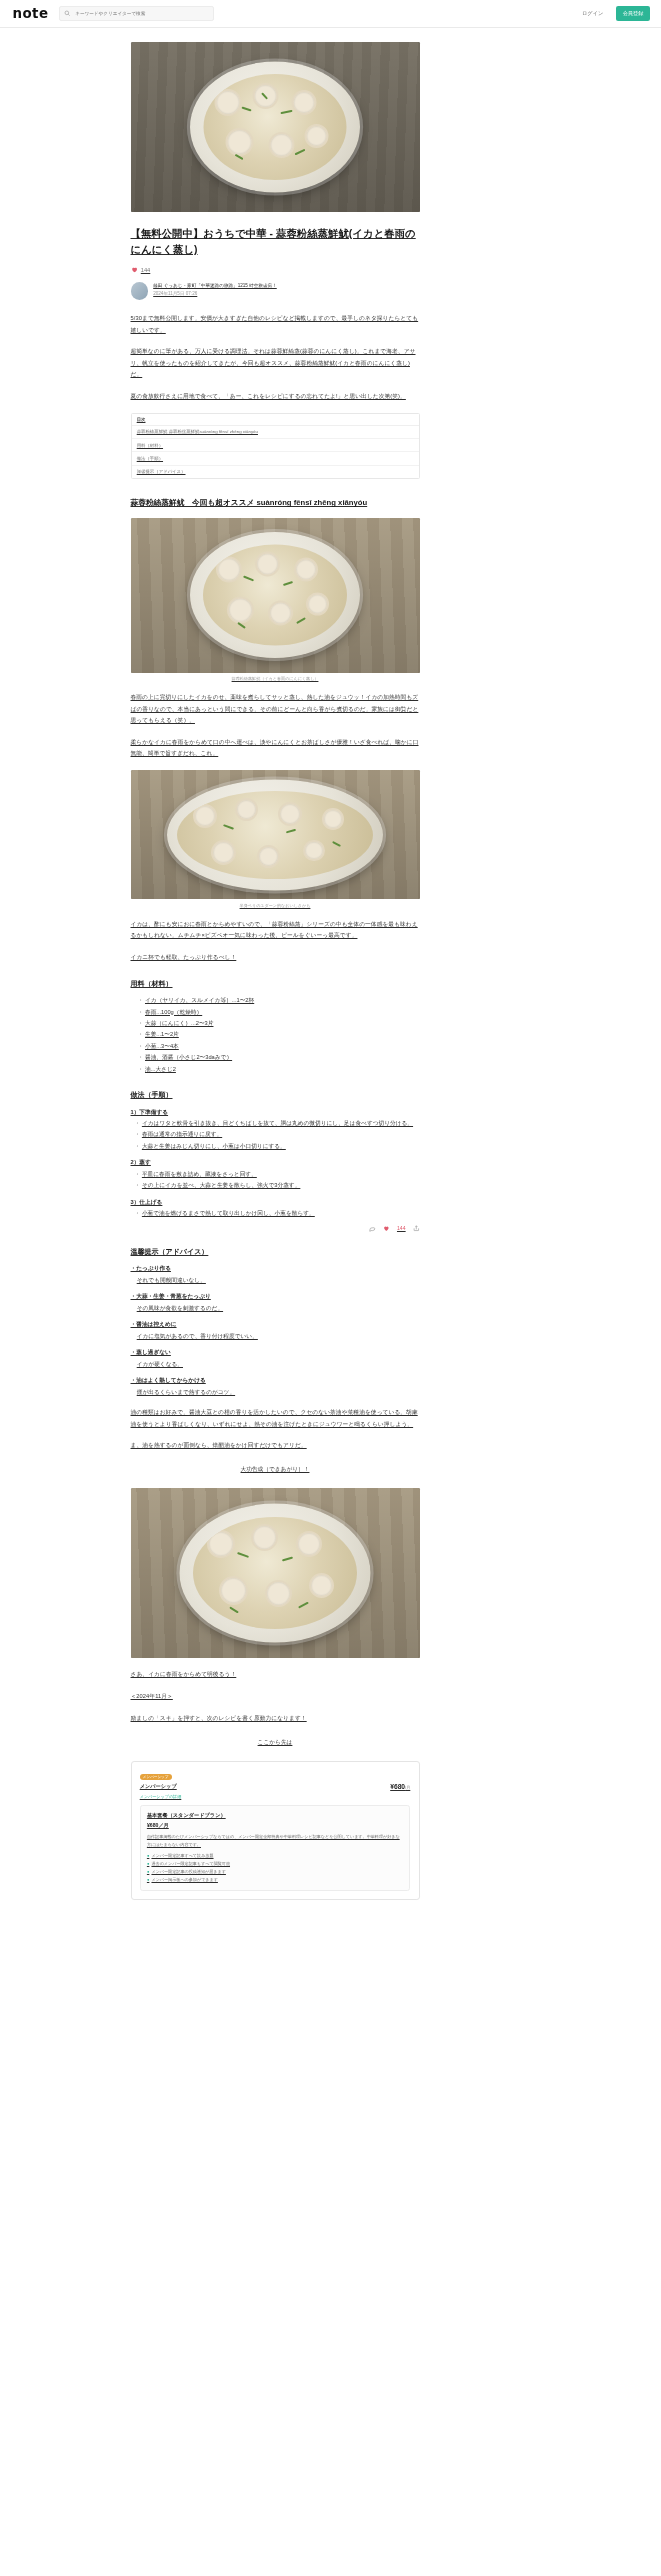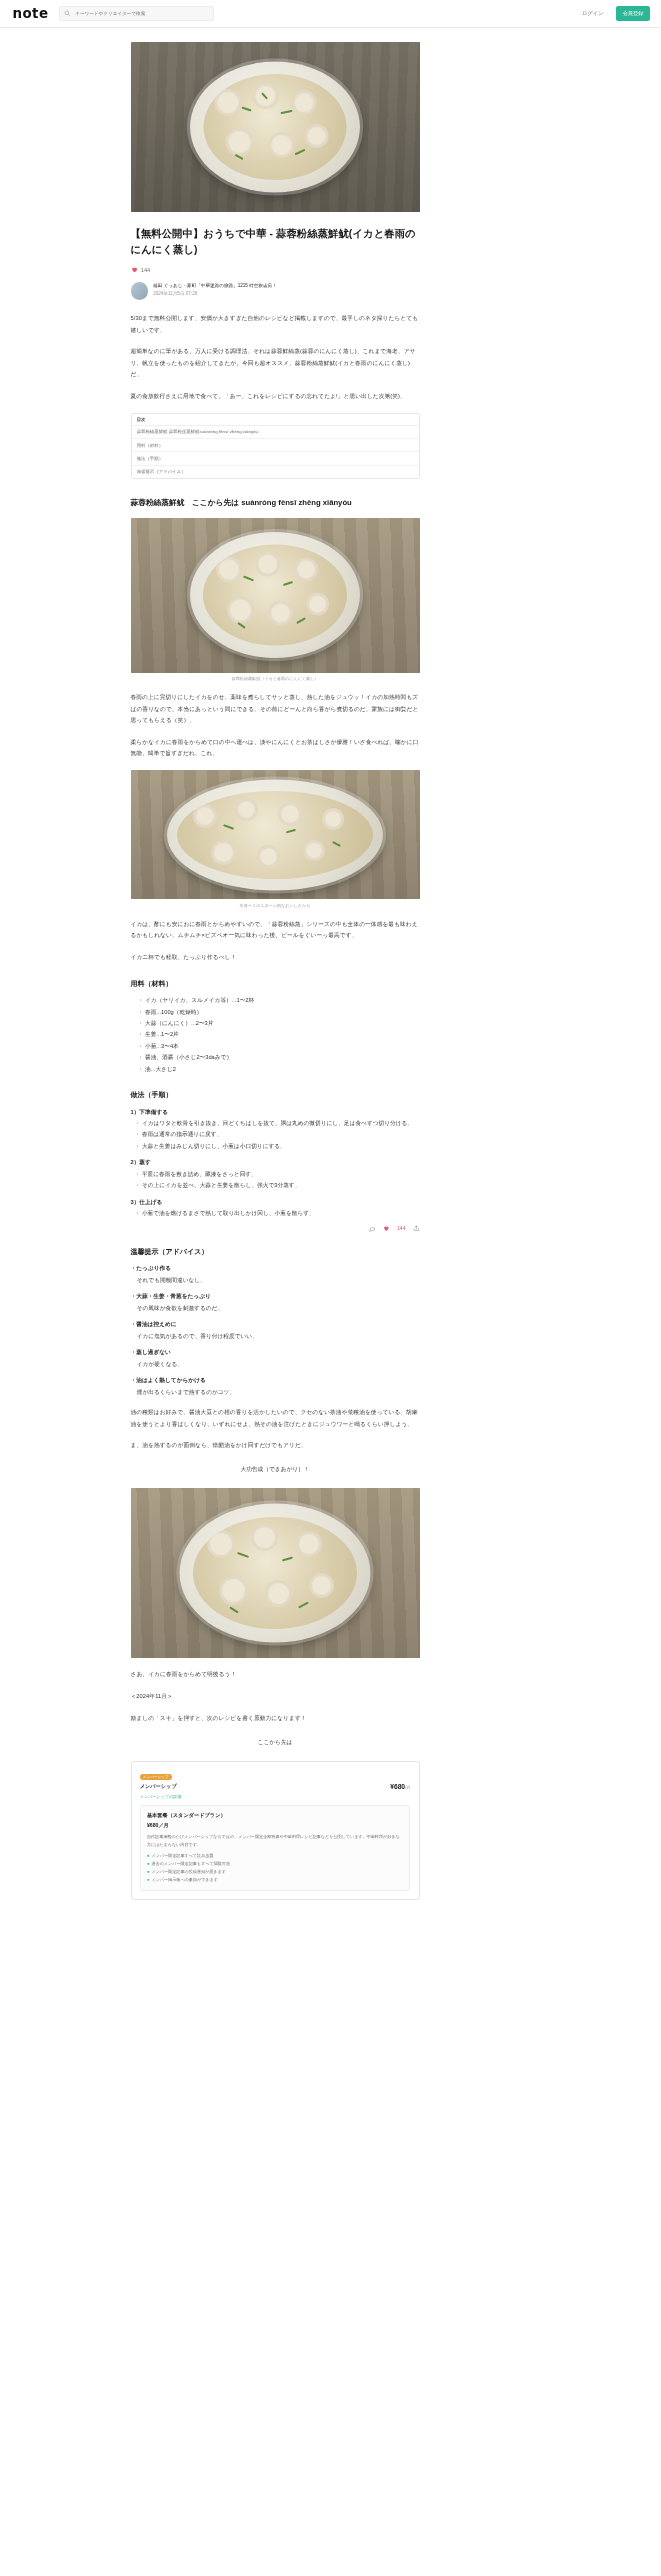--- a/index.html
+++ b/index.html
@@ -56,21 +56,21 @@
     font-size:5.2px; color:#666; background:none; border:0; cursor:pointer;
     font-family:"Liberation Sans", sans-serif;
   }
   .btn-signup {
     font-size:5.2px; color:#fff; background:#2cb696;
     border:0; border-radius:2.1px; padding:3.6px 6.2px; cursor:pointer;
     font-family:"Liberation Sans", sans-serif;
   }
 
   
-  .page { width:550px; }
+  .page { width:550px;text-decoration:underline; }
   .article {
     width:289px;
     margin:0 auto;
     padding:14.4px 0 31px;
   }
 
   .hero {
     width:100%;
     height:170px;
     border-radius:1.5px;
@@ -324,21 +324,21 @@
     <p class="body">夏の食放飲行さえに用地で食べて、「あー、これをレシピにするの忘れてたよ!」と思い出した次第(笑)。</p>
 
     <div class="info-table">
       <div class="ih">目次</div>
       <div class="ir">蒜蓉粉絲蒸鮮鱿 蒜蓉粉丝蒸鲜鱿suànróng fěnsī zhēng xiānyóu</div>
       <div class="ir">用料（材料）</div>
       <div class="ir">做法（手順）</div>
       <div class="ir">溫馨提示（アドバイス）</div>
     </div>
 
-    <h2 class="h2">蒜蓉粉絲蒸鮮鱿　ここから先は suànróng fěnsī zhēng xiānyóu</h2>
+    <h2 class="h2">蒜蓉粉絲蒸鮮鱿　今回も超オススメ suànróng fěnsī zhēng xiānyóu</h2>
 
     <div class="photo p1">
       <div class="bg-table"></div>
       <div class="plate" style="width:170px;height:126px;"></div>
       <div class="food" style="width:144px;height:101px;">
         <div class="ring" style="width:26px;height:26px;left:13.4px;top:12.4px;"></div>
         <div class="ring" style="width:25px;height:25px;left:52px;top:7.2px;"></div>
         <div class="ring" style="width:24px;height:24px;left:91px;top:13.4px;"></div>
         <div class="ring" style="width:27px;height:27px;left:24px;top:52px;"></div>
         <div class="ring" style="width:25px;height:25px;left:65px;top:56px;"></div>

